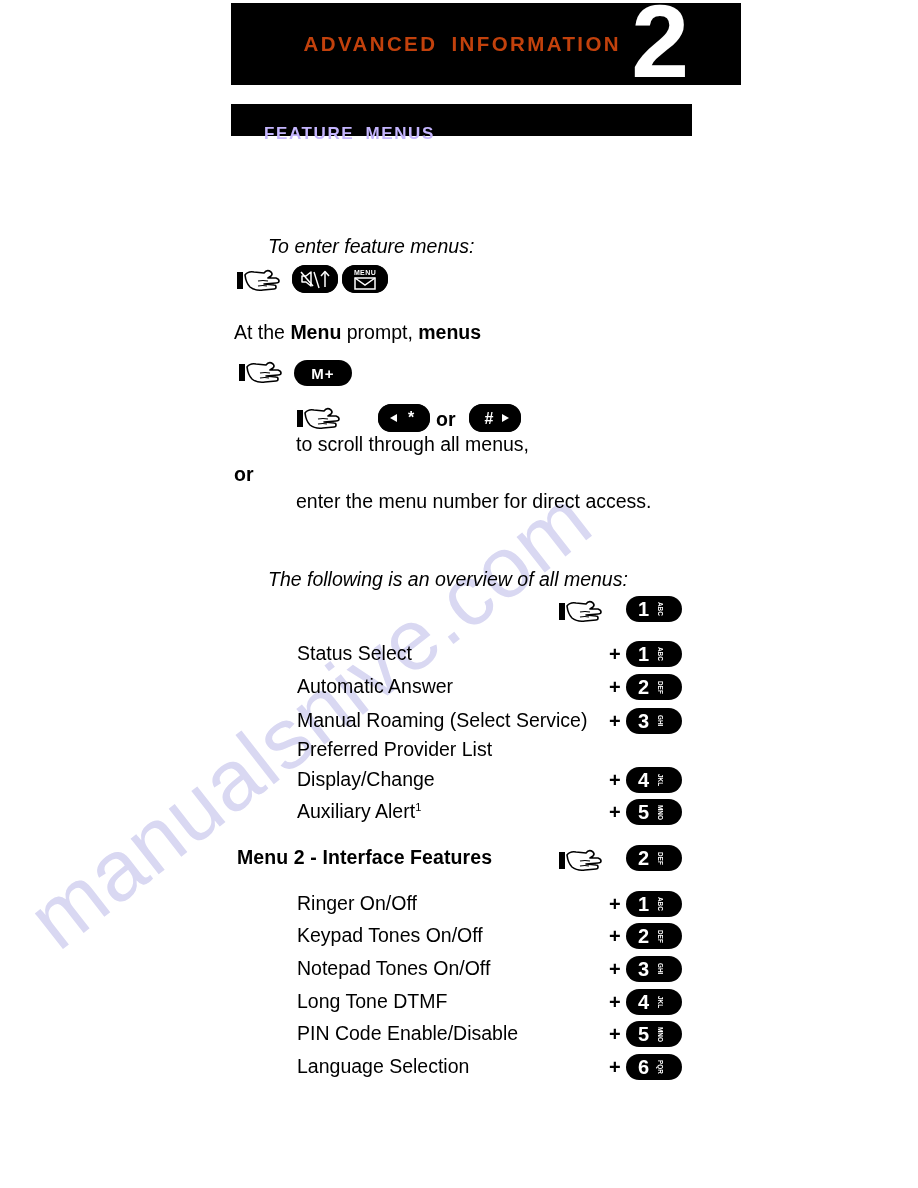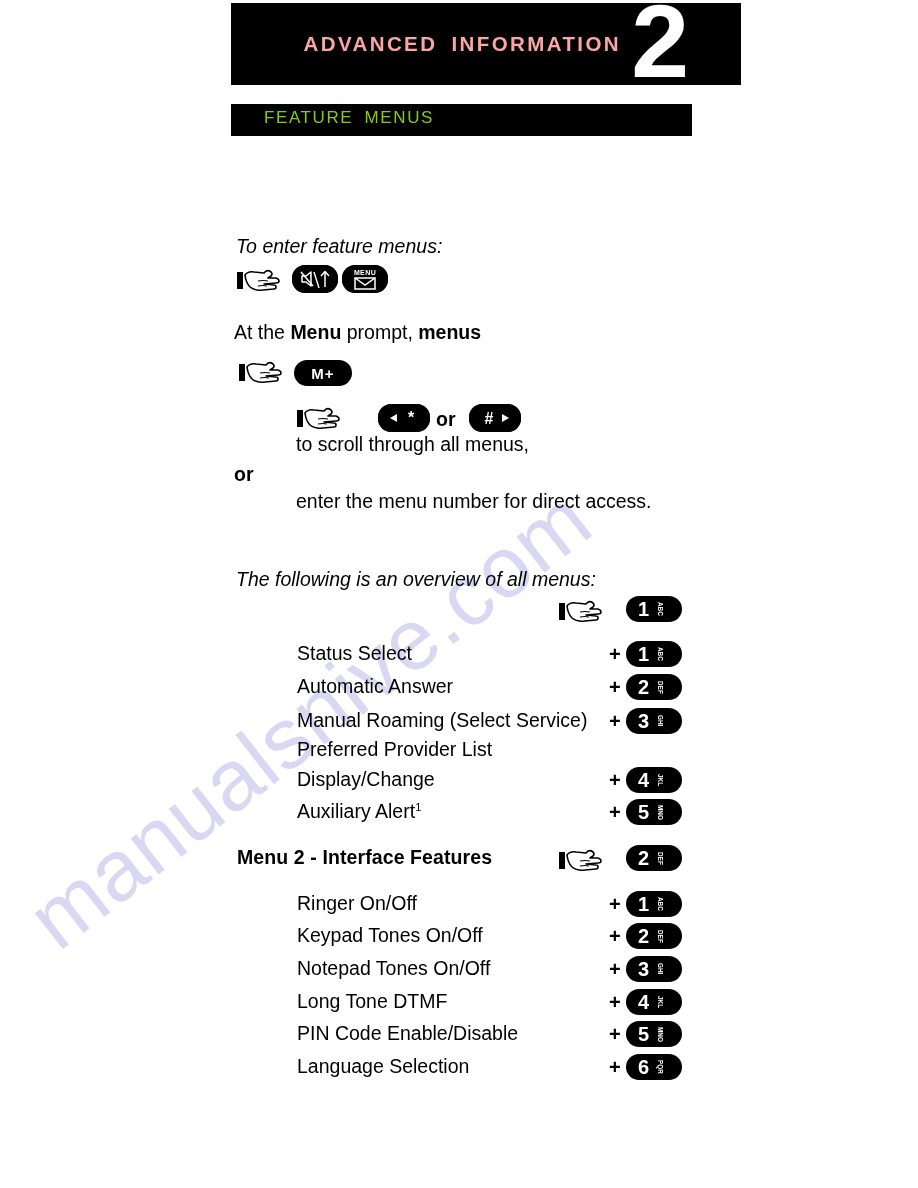--- a/index.html
+++ b/index.html
@@ -56,21 +56,21 @@
     height: 82px;
     background: #000000;
     overflow: hidden;
   }
   #chapter-title {
     position: absolute;
     left: 0;
     top: 29px;
     width: 390px;
     text-align: right;
-    color: #fca5a5;
+    color: #c2410c;
     font-size: 20.5px;
     font-weight: 700;
     letter-spacing: 2.4px;
     word-spacing: 6px;
     font-family: "Liberation Sans", sans-serif;
   }
   #chapter-number {
     position: absolute;
     right: 52px;
     top: -14px;
@@ -86,43 +86,44 @@
     position: absolute;
     left: 231px;
     top: 104px;
     width: 461px;
     height: 32px;
     background: #000000;
   }
   #section-bar .label {
     position: absolute;
     left: 33px;
-    top: 4px;
-    color: #84cc16;
+    top: 20px;
+    color: #c4b5fd;
     font-size: 17px;
-    font-weight: 400;
+    font-weight: 700;
     letter-spacing: 1.6px;
     word-spacing: 5px;
   }
 
   
   .intro {
     position: absolute;
     left: 234px;
     top: 152px;
     width: 450px;
     font-size: 19.5px;
     line-height: 28px;
   }
 
   .italic-lead {
     position: absolute;
     font-style: italic;
     font-size: 19.5px;
     line-height: 26px;
+    margin-left: 32px;
   }
   #lead-enter { left: 236px; top: 233px; }
   #lead-overview { left: 236px; top: 566px; }
 
   .plain-line {
     position: absolute;
     font-size: 19.5px;
     line-height: 26px;
   }
   #menu-prompt-line { left: 234px; top: 319px; }

